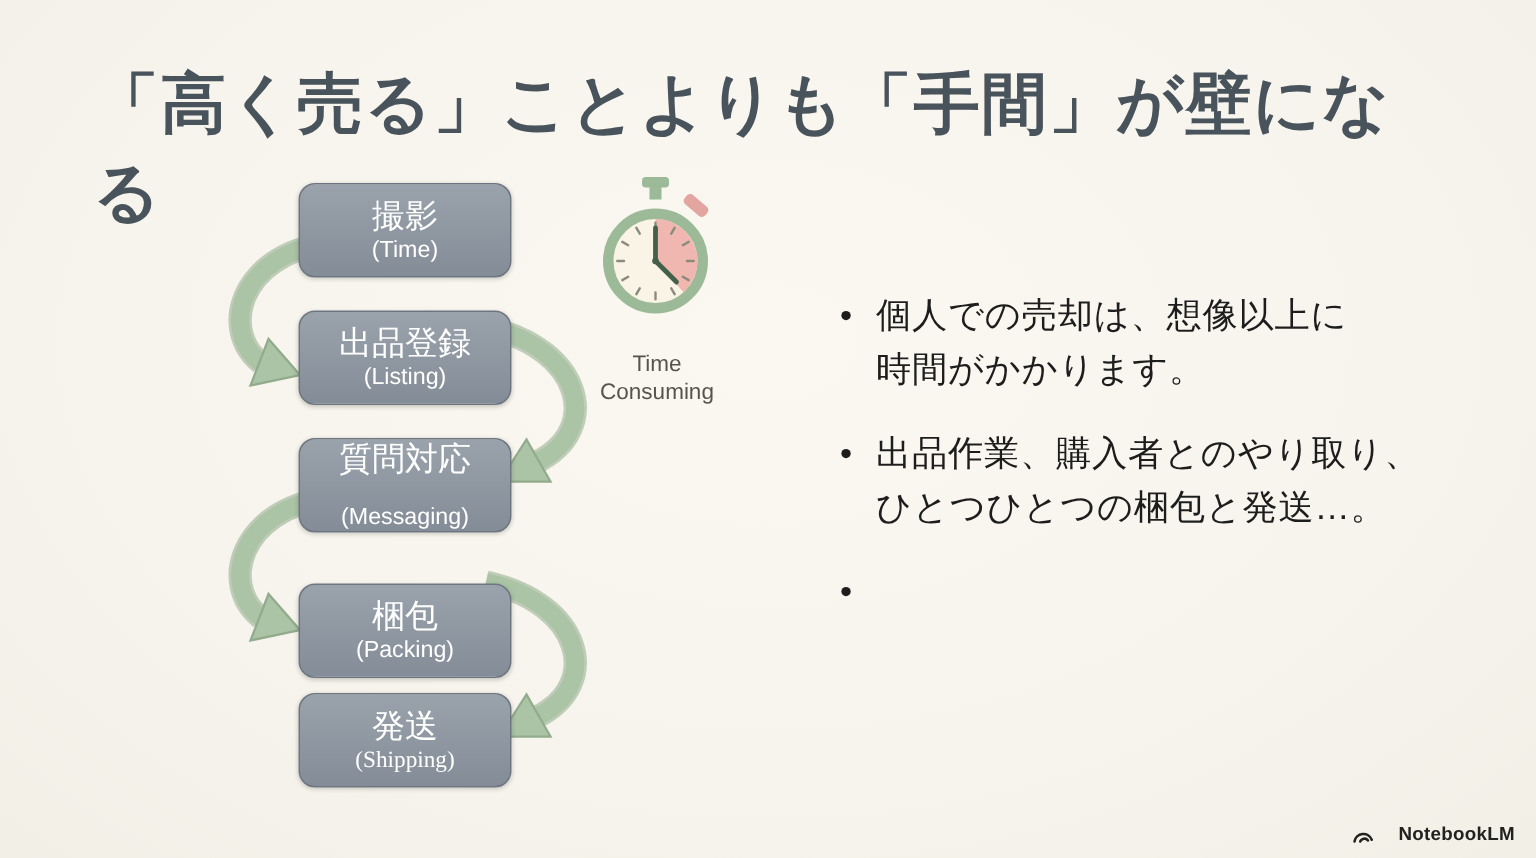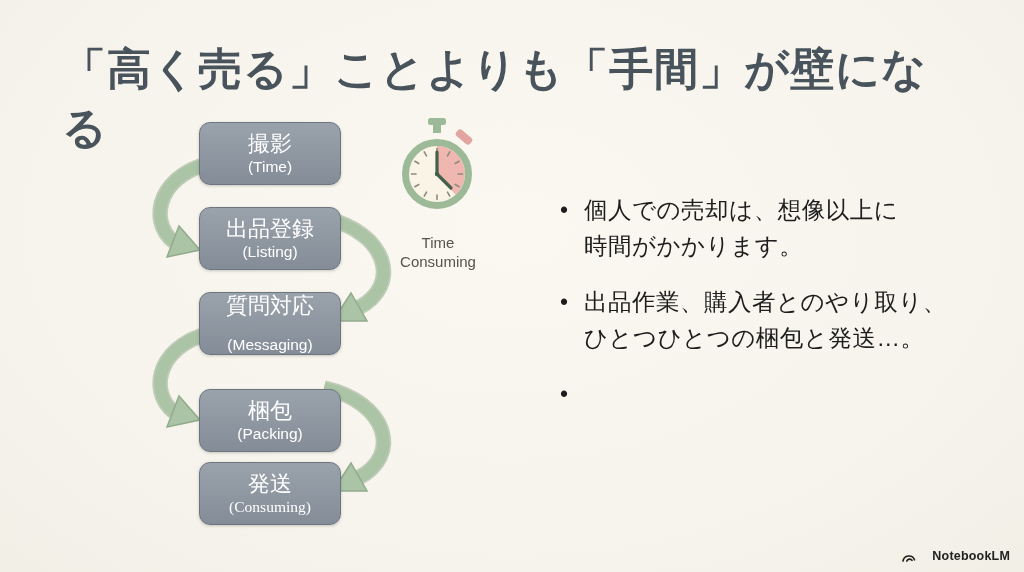--- a/index.html
+++ b/index.html
@@ -92,21 +92,21 @@
   <div class="step-box box-3">
     <div class="step-jp">質問対応</div>
     <div class="step-en">(Messaging)</div>
   </div>
   <div class="step-box box-4">
     <div class="step-jp">梱包</div>
     <div class="step-en">(Packing)</div>
   </div>
   <div class="step-box box-5">
     <div class="step-jp">発送</div>
-    <div class="step-en">(Consuming)</div>
+    <div class="step-en">(Shipping)</div>
   </div>
 
   <svg class="stopwatch" viewBox="0 0 90 94" width="90" height="94">
     <rect x="35" y="2" width="18" height="7" rx="2.5" fill="#9cba97"></rect>
     <rect x="40" y="8" width="8" height="9" fill="#9cba97"></rect>
     <g transform="rotate(40 71 21)">
       <rect x="62" y="17" width="18" height="8" rx="3" fill="#e3a59f"></rect>
     </g>
     <circle cx="44" cy="58" r="31.5" fill="#f9f4e6" stroke="#9cba97" stroke-width="7"></circle>
     <path d="M44,58 L44,30 A28,28 0 0 1 62.7,78.8 Z" fill="#edaba6" opacity="0.85"></path>

